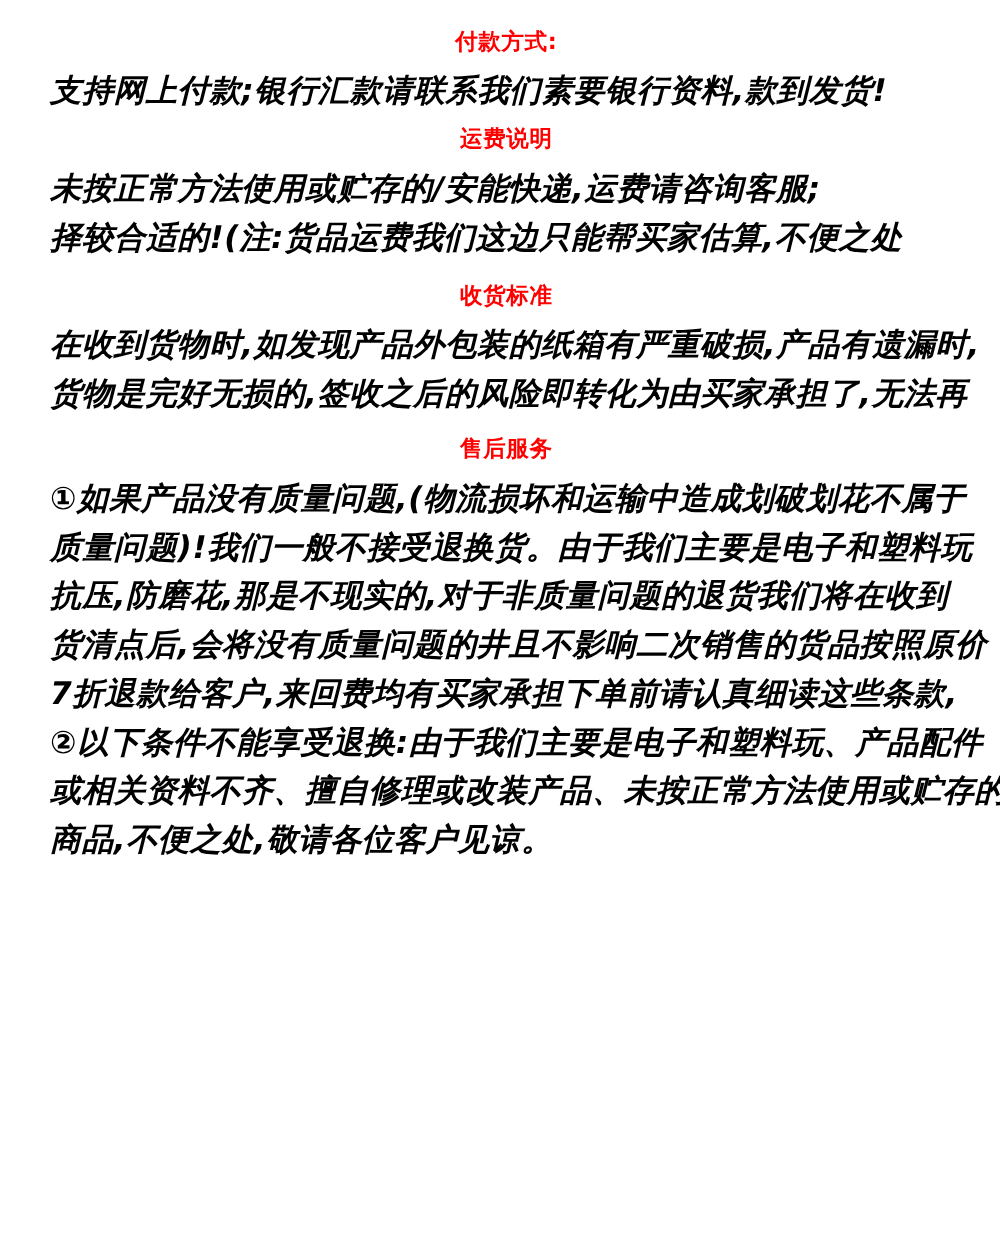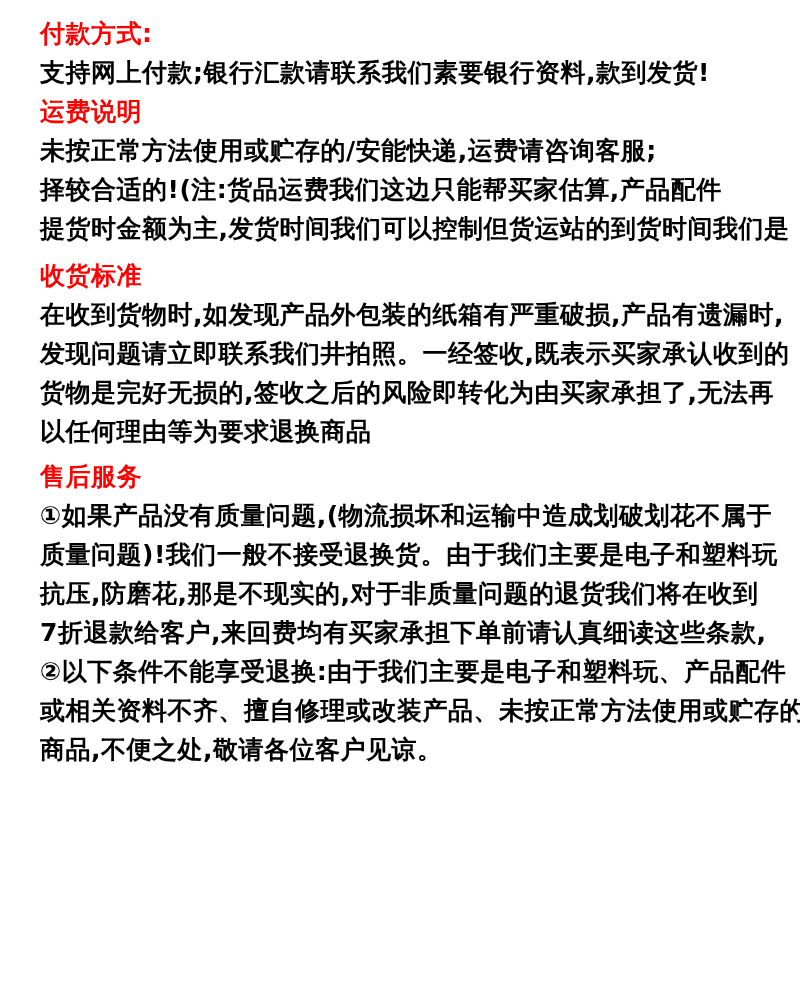--- a/index.html
+++ b/index.html
@@ -14,64 +14,64 @@
     width: 800px;
     height: 1000px;
     background: var(--bg);
     padding: 14px 30px 0 40px;
     overflow: hidden;
     font-family: "DejaVu Sans", "Liberation Sans", sans-serif;
     font-weight: bold;
     color: var(--body-color);
   }
   .heading {
-    font-size: 25px;
+    font-size: 18px;
     line-height: 39px;
     color: var(--heading-color);
     white-space: nowrap;
     letter-spacing: 0.5px;
+    text-align: center;
   }
   .line {
     font-size: 25px;
     line-height: 39px;
     white-space: nowrap;
     letter-spacing: 0.5px;
+    font-style: italic;
   }
   section.sec-receiving { margin-top: 8px; }
   section.sec-aftersale { margin-top: 6px; }
 </style>
 </head>
 <body>
 
 <div class="page">
 
   <section class="sec-payment">
     <div class="heading">付款方式:</div>
     <div class="line">支持网上付款;银行汇款请联系我们素要银行资料,款到发货!</div>
   </section>
 
   <section class="sec-shipping">
     <div class="heading">运费说明</div>
     <div class="line">未按正常方法使用或贮存的/安能快递,运费请咨询客服;</div>
-    <div class="line">择较合适的!(注:货品运费我们这边只能帮买家估算,产品配件</div>
-    <div class="line">提货时金额为主,发货时间我们可以控制但货运站的到货时间我们是</div>
+    <div class="line">择较合适的!(注:货品运费我们这边只能帮买家估算,不便之处</div>
   </section>
 
   <section class="sec-receiving">
     <div class="heading">收货标准</div>
     <div class="line">在收到货物时,如发现产品外包装的纸箱有严重破损,产品有遗漏时,</div>
-    <div class="line">发现问题请立即联系我们井拍照。一经签收,既表示买家承认收到的</div>
     <div class="line">货物是完好无损的,签收之后的风险即转化为由买家承担了,无法再</div>
-    <div class="line">以任何理由等为要求退换商品</div>
   </section>
 
   <section class="sec-aftersale">
     <div class="heading">售后服务</div>
     <div class="line">①如果产品没有质量问题,(物流损坏和运输中造成划破划花不属于</div>
     <div class="line">质量问题)!我们一般不接受退换货。由于我们主要是电子和塑料玩</div>
     <div class="line">抗压,防磨花,那是不现实的,对于非质量问题的退货我们将在收到</div>
+    <div class="line">货清点后,会将没有质量问题的井且不影响二次销售的货品按照原价</div>
     <div class="line">7折退款给客户,来回费均有买家承担下单前请认真细读这些条款,</div>
     <div class="line">②以下条件不能享受退换:由于我们主要是电子和塑料玩、产品配件</div>
     <div class="line">或相关资料不齐、擅自修理或改装产品、未按正常方法使用或贮存的</div>
     <div class="line">商品,不便之处,敬请各位客户见谅。</div>
   </section>
 
 </div>
 
 </body></html>

